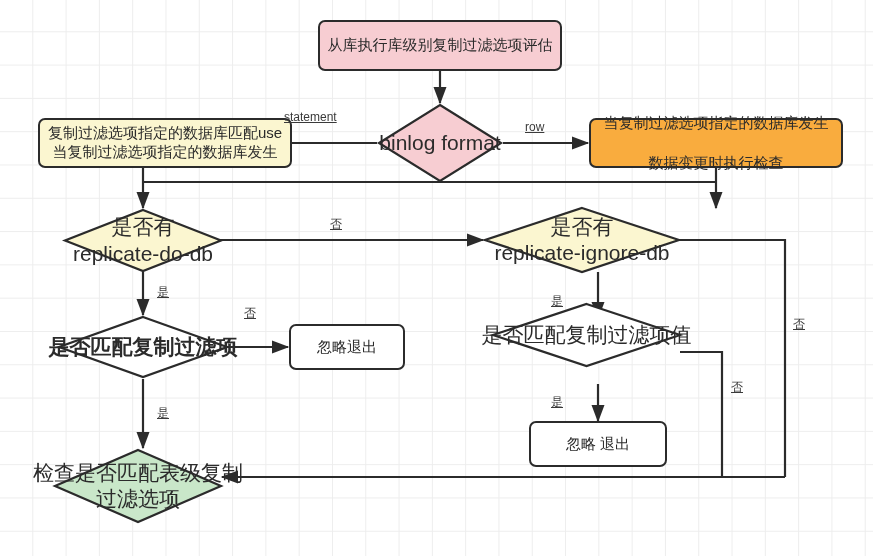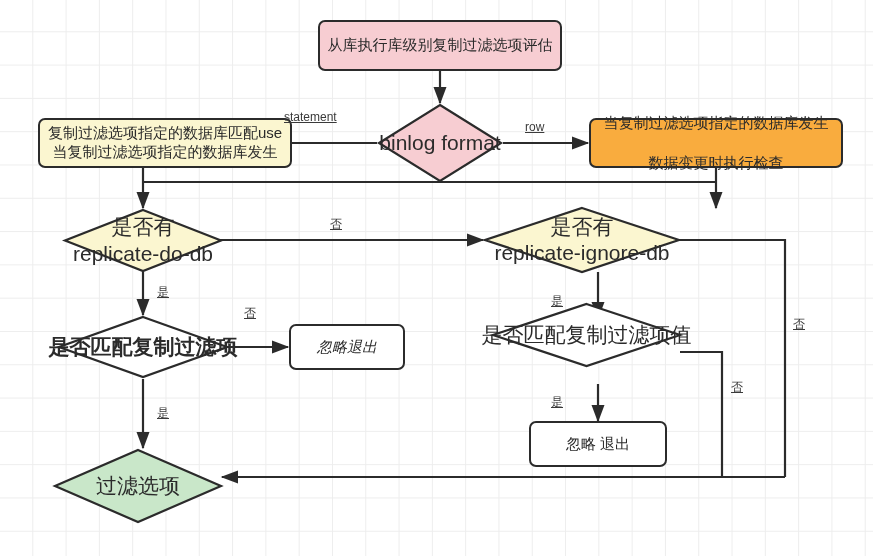--- a/index.html
+++ b/index.html
@@ -153,21 +153,21 @@
 
   <div class="dia-wrap" style="left:57px;top:315px;width:172px;height:64px;font-weight:bold;">
     <svg width="172" height="64" viewBox="0 0 172 64" xmlns="http://www.w3.org/2000/svg">
       <polygon points="86,2 170,32 86,62 2,32" fill="#ffffff" stroke="#2b2b2b" stroke-width="2.2"></polygon>
     </svg>
     <div class="dia-label">
       <span>是否匹配复制过滤项</span>
     </div>
   </div>
 
-  <div class="node rbox whitebox" style="left:289px;top:324px;width:116px;height:46px;font-style:italic;">
+  <div class="node rbox whitebox" style="left:289px;top:324px;width:116px;height:46px;">
     <span>忽略退出</span>
   </div>
 
   <div class="dia-wrap" style="left:491px;top:302px;width:191px;height:66px;">
     <svg width="191" height="66" viewBox="0 0 191 66" xmlns="http://www.w3.org/2000/svg">
       <polygon points="95.5,2 189,33 95.5,64 2,33" fill="#ffffff" stroke="#2b2b2b" stroke-width="2.2"></polygon>
     </svg>
     <div class="dia-label">
       <span>是否匹配复制过滤项值</span>
     </div>
@@ -175,20 +175,21 @@
 
   <div class="node rbox whitebox" style="left:529px;top:421px;width:138px;height:46px;">
     <span>忽略 退出</span>
   </div>
 
   <div class="dia-wrap" style="left:53px;top:448px;width:170px;height:76px;">
     <svg width="170" height="76" viewBox="0 0 170 76" xmlns="http://www.w3.org/2000/svg">
       <polygon points="85,2 168,38 85,74 2,38" fill="#c9e7c9" stroke="#2b2b2b" stroke-width="2.2"></polygon>
     </svg>
     <div class="dia-label" style="flex-direction:column;">
+      <span>检查是否匹配表级复制</span>
       <span>过滤选项</span>
     </div>
   </div>
 
   <div class="edge-label" style="left:284px;top:110px;">statement</div>
 
   <div class="edge-label" style="left:525px;top:120px;">row</div>
 
   <div class="edge-label" style="left:330px;top:216px;">否</div>
 

